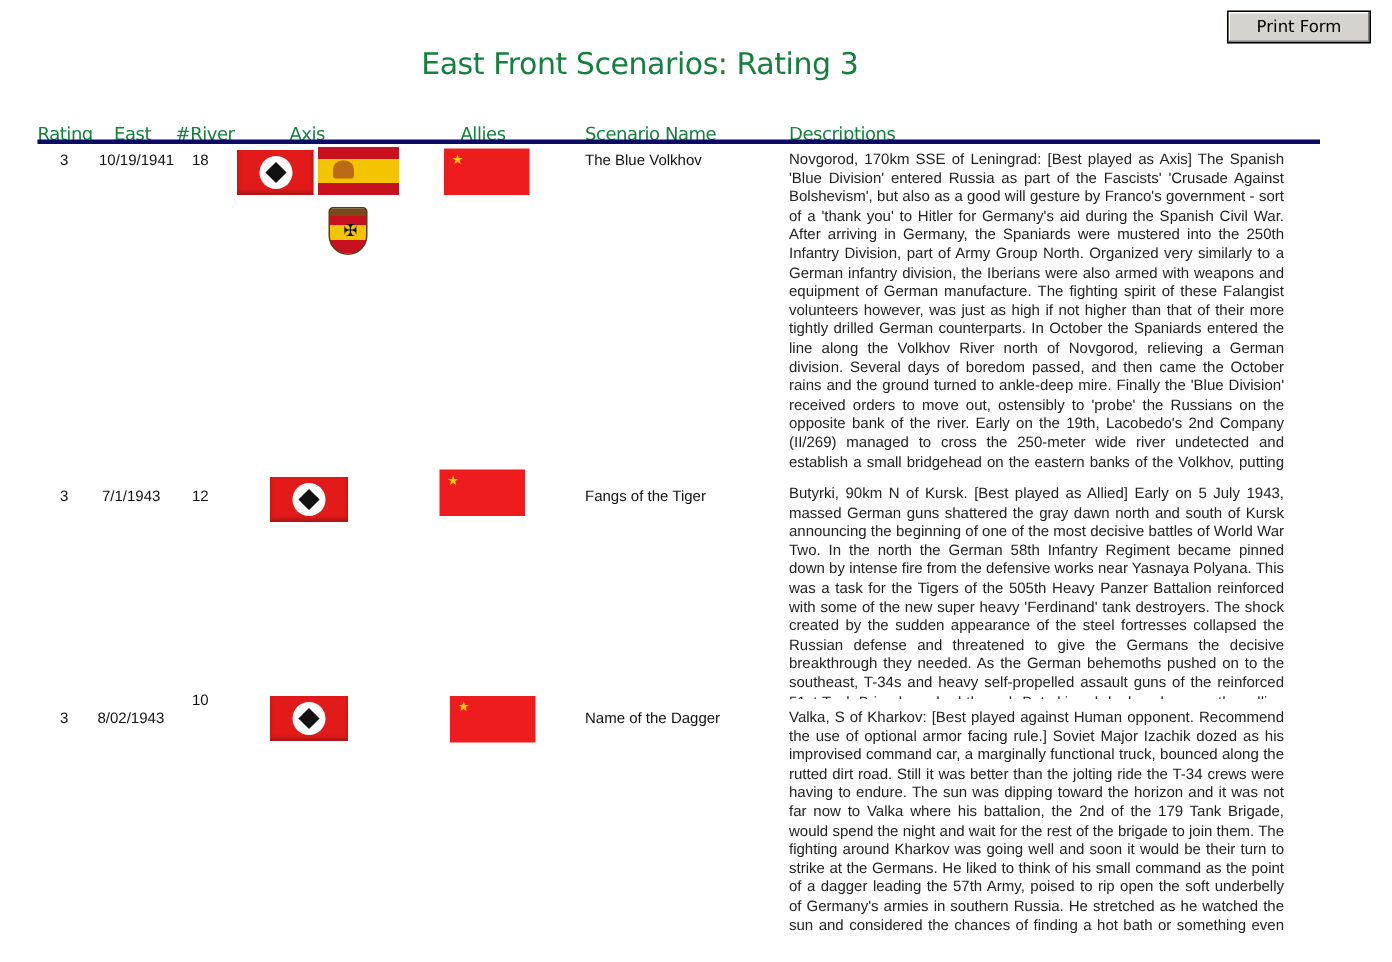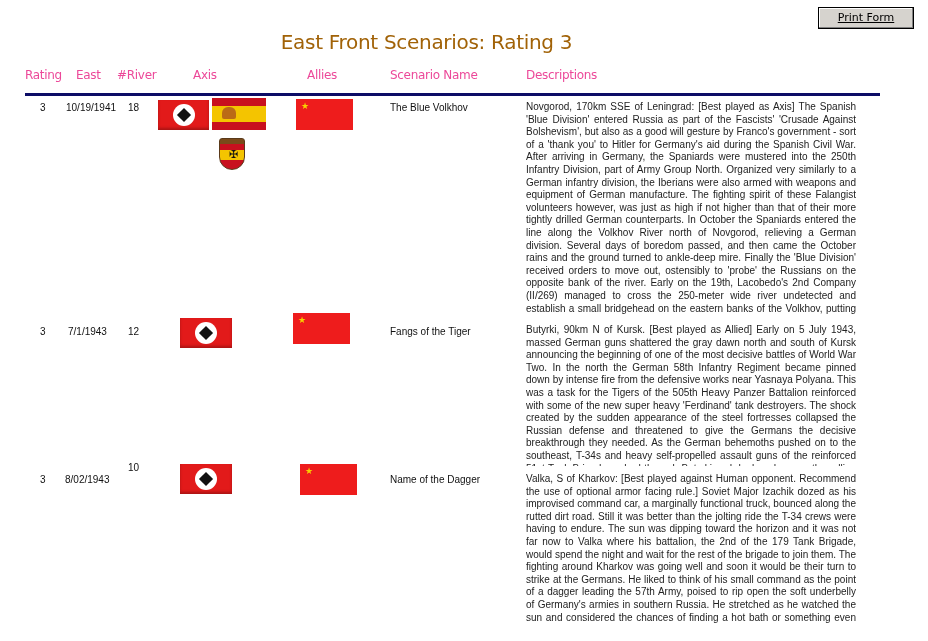--- a/index.html
+++ b/index.html
@@ -1,26 +1,26 @@
 <!DOCTYPE html>
 <html><head>
   <meta charset="utf-8">
   <style>
     html, body { margin: 0; padding: 0; background: #ffffff; }
     body { width: 928px; height: 641px; position: relative; overflow: hidden; font-family: "Liberation Sans", sans-serif; }
     .print-btn {
       position: absolute; left: 818px; top: 7px; width: 94px; height: 20px;
       background: #d6d3ce; border: 1px solid #000; box-shadow: inset -1px -1px 0 #808080, inset 1px 1px 0 #ffffff;
-      font-family: "DejaVu Sans", sans-serif; font-size: 11px; color: #000; text-align: center; line-height: 20px; cursor: pointer; text-decoration: underline;
+      font-family: "DejaVu Sans", sans-serif; font-size: 11px; color: #000; text-align: center; line-height: 20px; cursor: pointer;
     }
     .title {
       position: absolute; left: 0; top: 30px; width: 853px; text-align: center;
-      font-family: "DejaVu Sans", sans-serif; font-size: 20px; color: #a16207; letter-spacing: -0.3px;
+      font-family: "DejaVu Sans", sans-serif; font-size: 20px; color: #15803d; letter-spacing: -0.3px;
     }
-    .hdr { position: absolute; top: 68px; font-family: "DejaVu Sans", sans-serif; font-size: 12px; color: #ec4899; letter-spacing: -0.3px; }
+    .hdr { position: absolute; top: 82px; font-family: "DejaVu Sans", sans-serif; font-size: 12px; color: #15803d; letter-spacing: -0.3px; }
     .rule { position: absolute; left: 25px; top: 93px; width: 855px; height: 3px; background: #0c0c66; }
     .cell { position: absolute; font-size: 10px; color: #111; }
     .desc { position: absolute; left: 526px; width: 330px; font-size: 10px; line-height: 12.6px; color: #222; text-align: justify; }
     .flag { position: absolute; overflow: hidden; }
     .axis-flag { background: #e21a1a; box-shadow: inset 0 -2px 3px rgba(0,0,0,0.25); }
     .axis-flag .disc { position: absolute; left: 50%; top: 50%; width: 22px; height: 22px; margin: -11px 0 0 -11px; border-radius: 50%; background: #fff; }
     .axis-flag .inner { position: absolute; left: 50%; top: 50%; width: 10px; height: 10px; margin: -5px 0 0 -5px; background: #111; transform: rotate(45deg); }
     .spain-flag { background: linear-gradient(#c8101e 0%, #c8101e 25%, #f4c400 25%, #f4c400 75%, #c8101e 75%); }
     .spain-flag .emblem { position: absolute; left: 10px; top: 9px; width: 14px; height: 12px; background: #b05a1a; border-radius: 6px 6px 2px 2px; opacity: 0.85; }
     .soviet-flag { background: #ee1c1c; }

